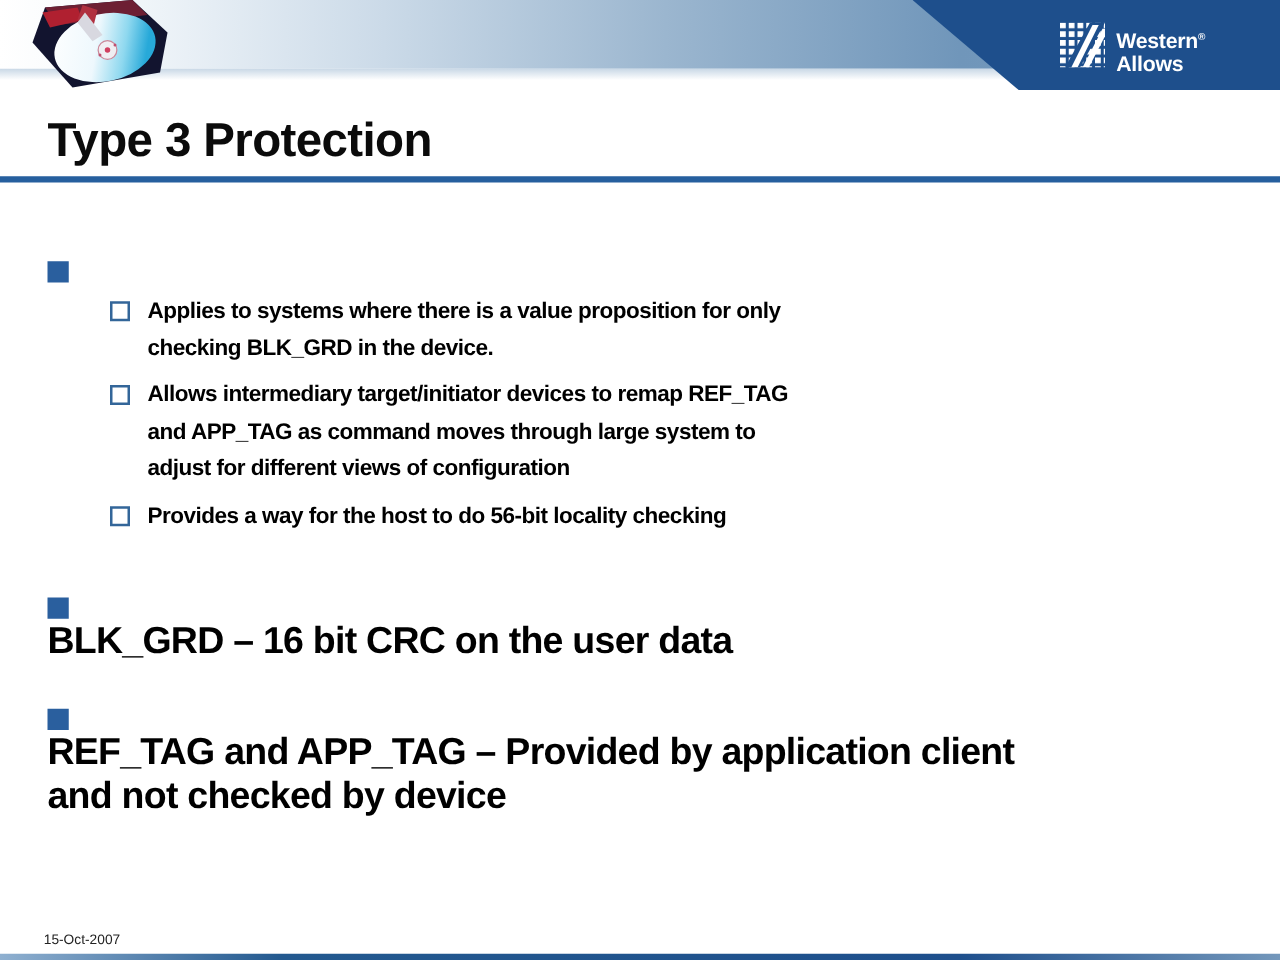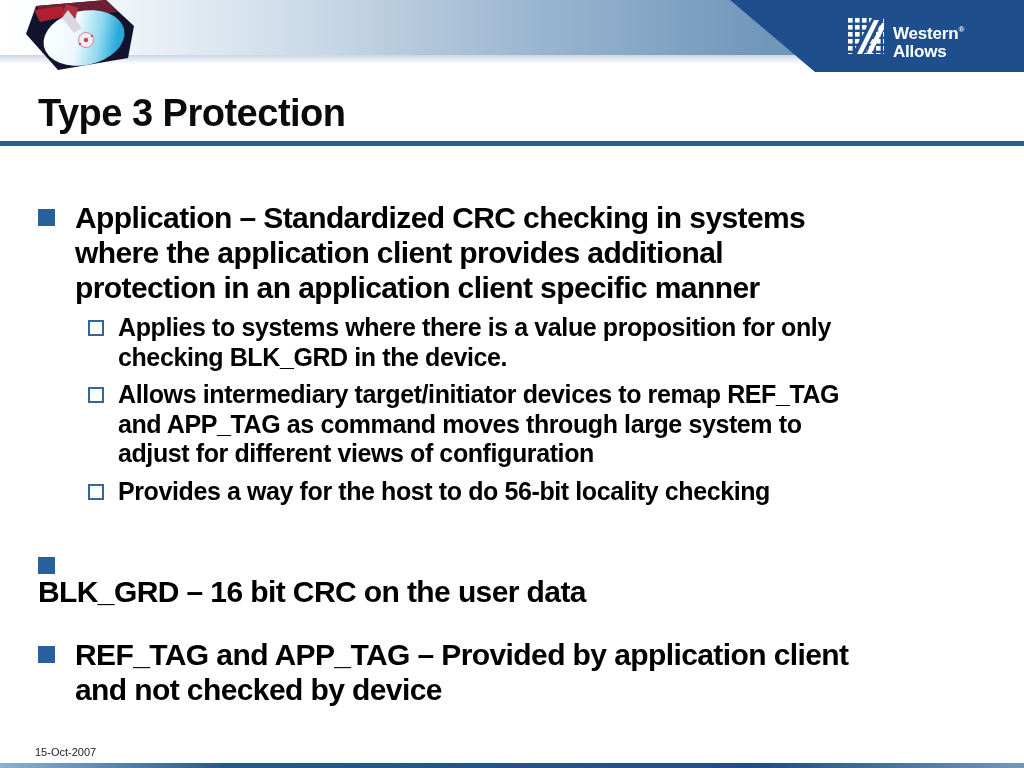--- a/index.html
+++ b/index.html
@@ -45,25 +45,25 @@
     font-size:30px;line-height:35px;font-weight:bold;letter-spacing:-0.6px;
     white-space:pre-line;
   }
   .sublist{margin:8px 0 0 50px;}
   .l2{display:flex;align-items:flex-start;margin-bottom:8px;}
   .l2 .osq{
     flex:0 0 auto;width:12px;height:12px;border:2px solid #336699;
     background:#ffffff;margin:7px 14px 0 0;
   }
   .l2 .txt{
-    font-size:25px;line-height:29.5px;font-weight:bold;letter-spacing:-0.4px;
+    font-size:18px;line-height:29.5px;font-weight:bold;letter-spacing:-0.4px;
     white-space:pre-line;
   }
   .gap-lg{margin-top:42px;flex-direction:column;}
-  .gap-md{margin-top:28px;}
+  .gap-md{margin-top:28px;flex-direction:column;}
   
   .date{position:absolute;left:35px;top:746px;font-size:11px;color:#222;}
   .bottom-bar{
     position:absolute;left:0;bottom:0;width:1024px;height:5px;
     background:linear-gradient(90deg,#8fb0d0 0%,#23598f 22%,#1e4f8c 75%,#7397bb 100%);
   }
 </style>
 </head>
 <body>
 
@@ -113,23 +113,20 @@
     </div>
   </div>
 
   <h1 class="title">Type 3 Protection</h1>
   <div class="rule"></div>
 
   <div class="content">
 
     <div class="l1">
       <span class="sq"></span>
-      <span class="txt">Application – Standardized CRC checking in systems
-where the application client provides additional
-protection in an application client specific manner</span>
     </div>
 
     <div class="sublist">
       <div class="l2">
         <span class="osq"></span>
         <span class="txt">Applies to systems where there is a value proposition for only
 checking BLK_GRD in the device.</span>
       </div>
       <div class="l2">
         <span class="osq"></span>

